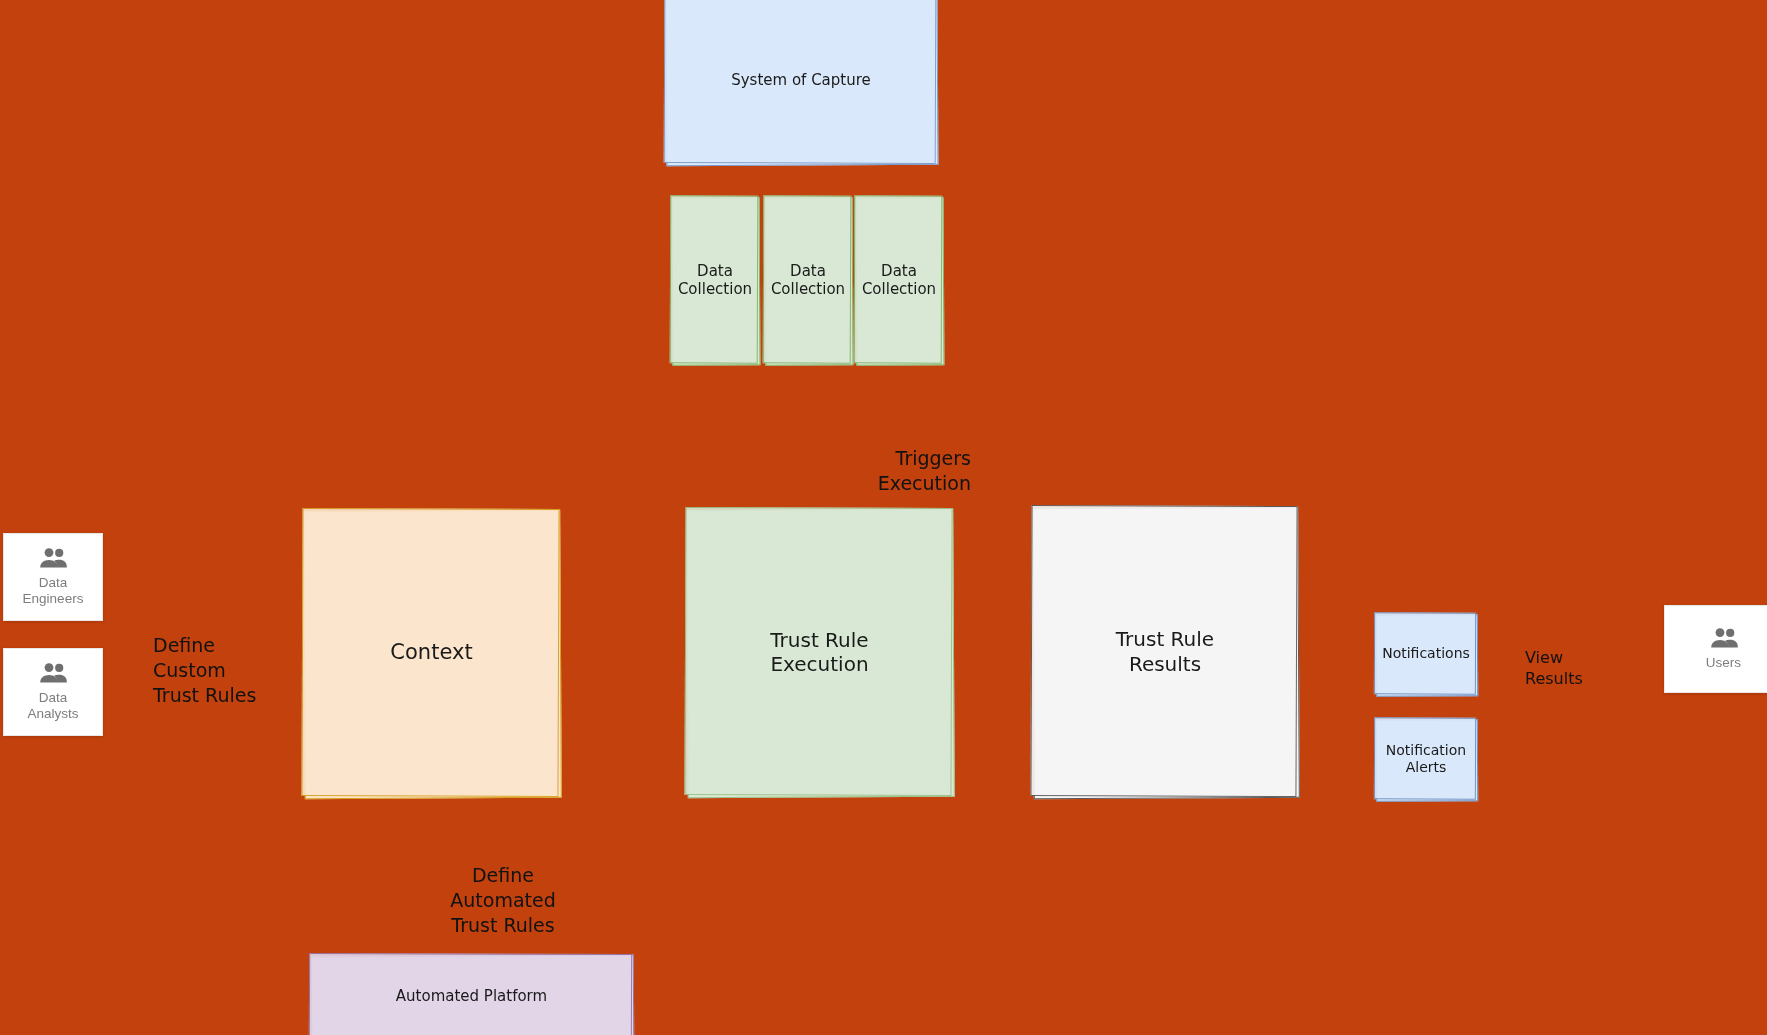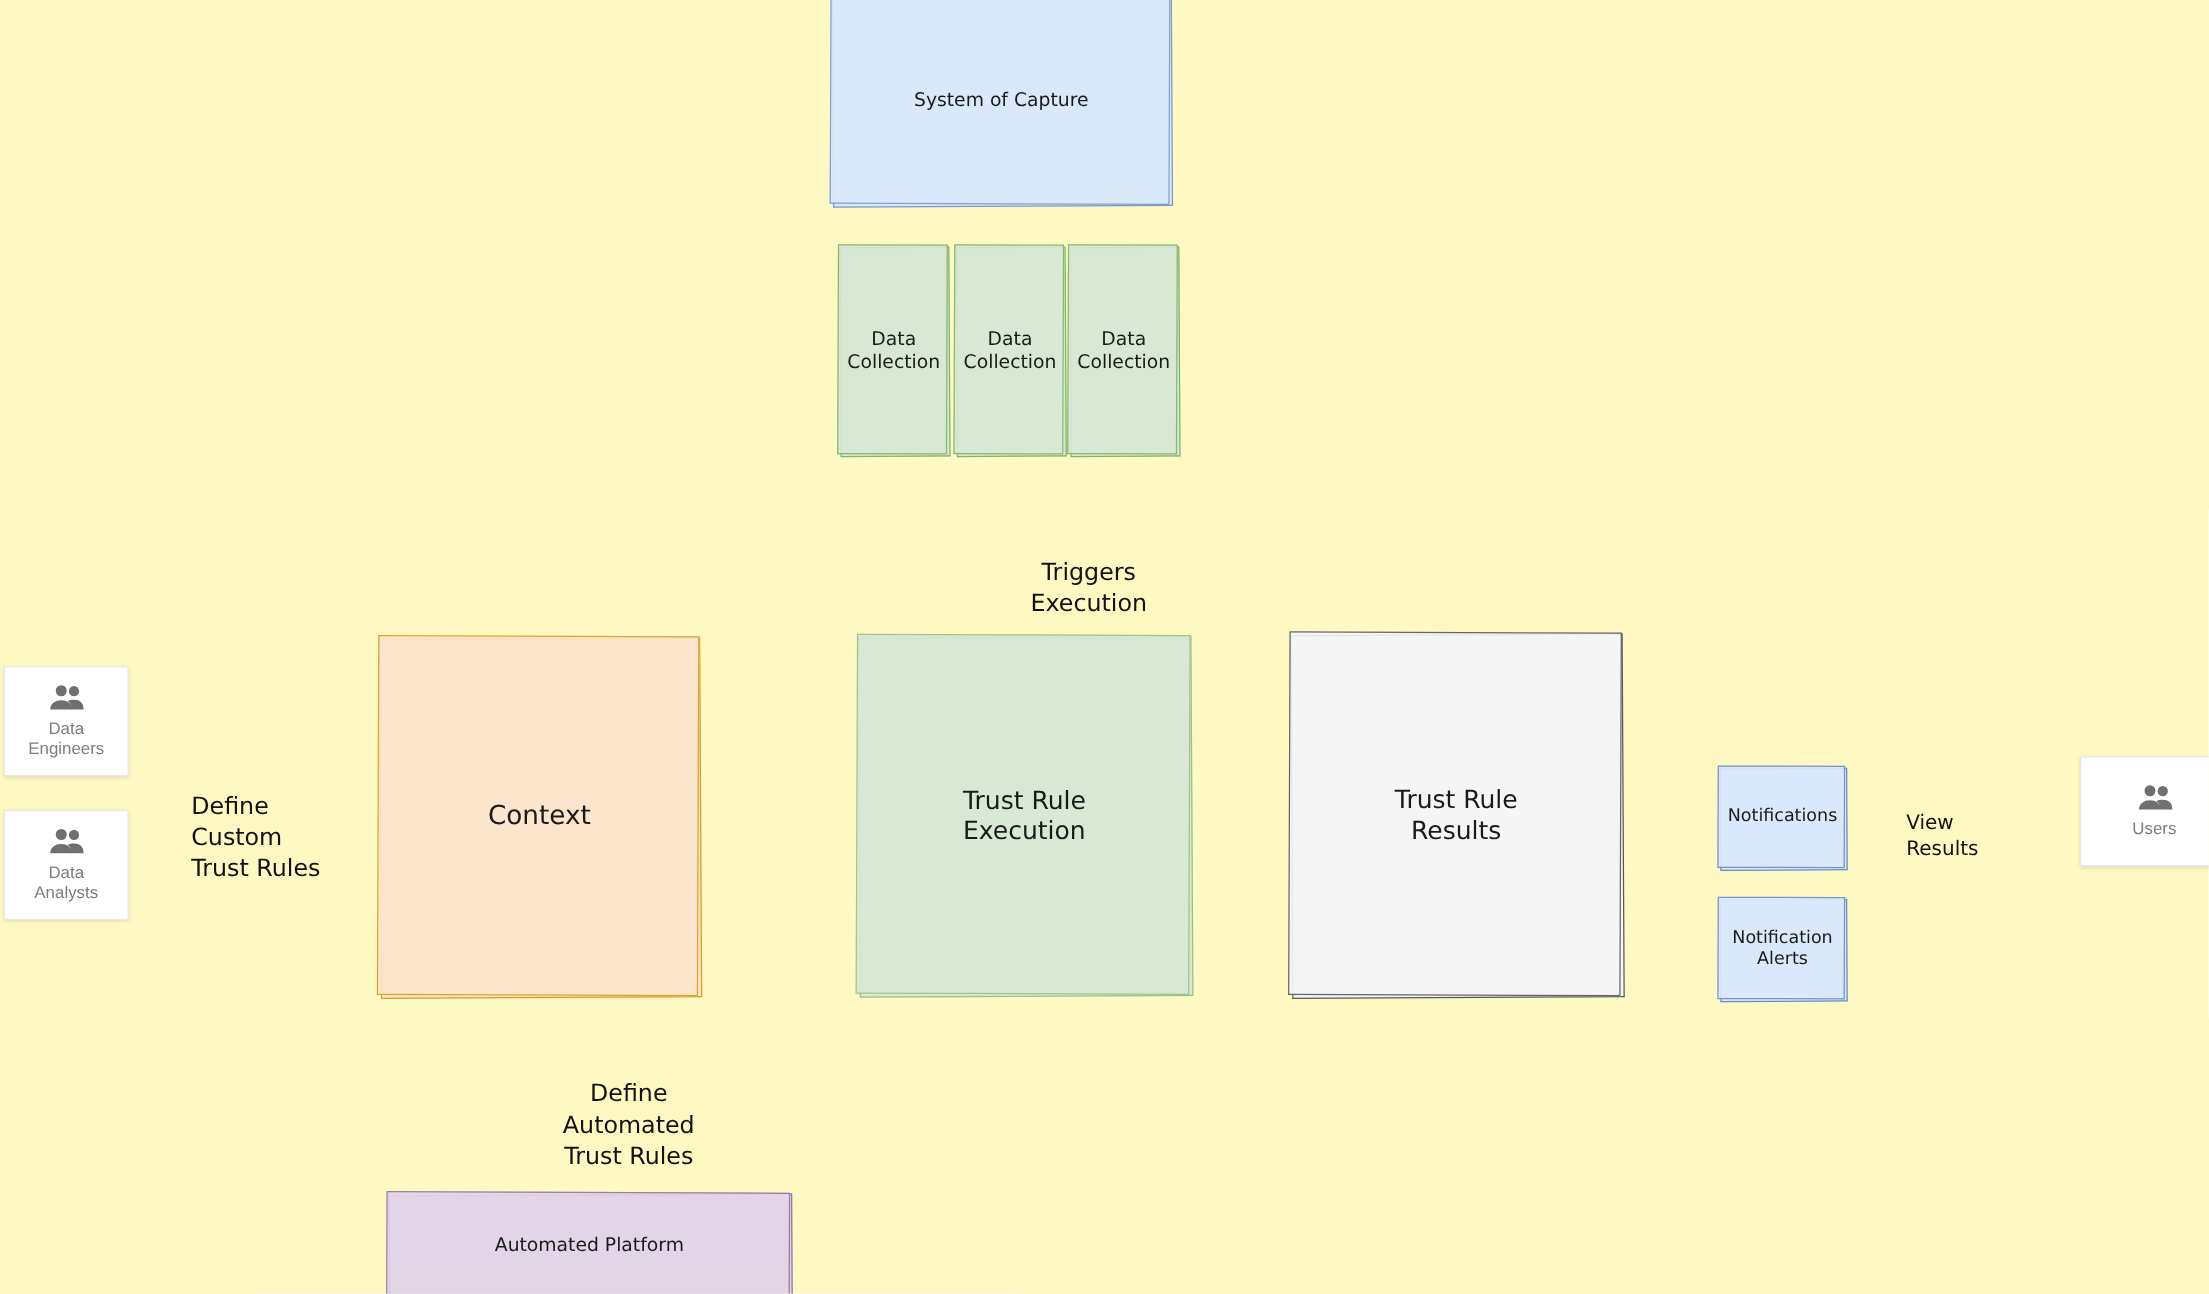--- a/index.html
+++ b/index.html
@@ -8,21 +8,21 @@
     padding: 0;
     background: #ffffff;
   }
   body {
     font-family: "DejaVu Sans", sans-serif;
   }
   #canvas {
     position: relative;
     width: 1767px;
     height: 1035px;
-    background: #fef9c3;
+    background: #c2410c;
     overflow: hidden;
   }
 
   
   .node {
     position: absolute;
     box-sizing: border-box;
     display: flex;
     align-items: center;
     justify-content: center;
@@ -115,21 +115,21 @@
   <div class="node sketch green" style="left:764px; top:196px; width:88px; height:168px; font-size:15px;">
     <span class="lbl">Data
 Collection</span>
   </div>
 
   <div class="node sketch green" style="left:855px; top:196px; width:88px; height:168px; font-size:15px;">
     <span class="lbl">Data
 Collection</span>
   </div>
 
-  <div class="edge-label" style="left:771px; top:421px; width:200px; font-size:19px; text-align:center;">
+  <div class="edge-label" style="left:771px; top:421px; width:200px; font-size:19px; text-align:right;">
     <span>Triggers
 Execution</span>
   </div>
 
   <div class="actor" style="left:3px; top:533px; width:100px; height:88px;">
     <span class="people-icon">
       <svg width="30" height="22" viewBox="0 0 30 22" aria-hidden="true">
         <circle cx="11" cy="5.6" r="4.4" fill="#6f6f6f"></circle>
         <circle cx="21.2" cy="5.9" r="4.1" fill="#6f6f6f"></circle>
         <path d="M2.2 20.5c0-4.7 3.9-7.4 8.8-7.4s8.8 2.7 8.8 7.4z" fill="#6f6f6f"></path>

